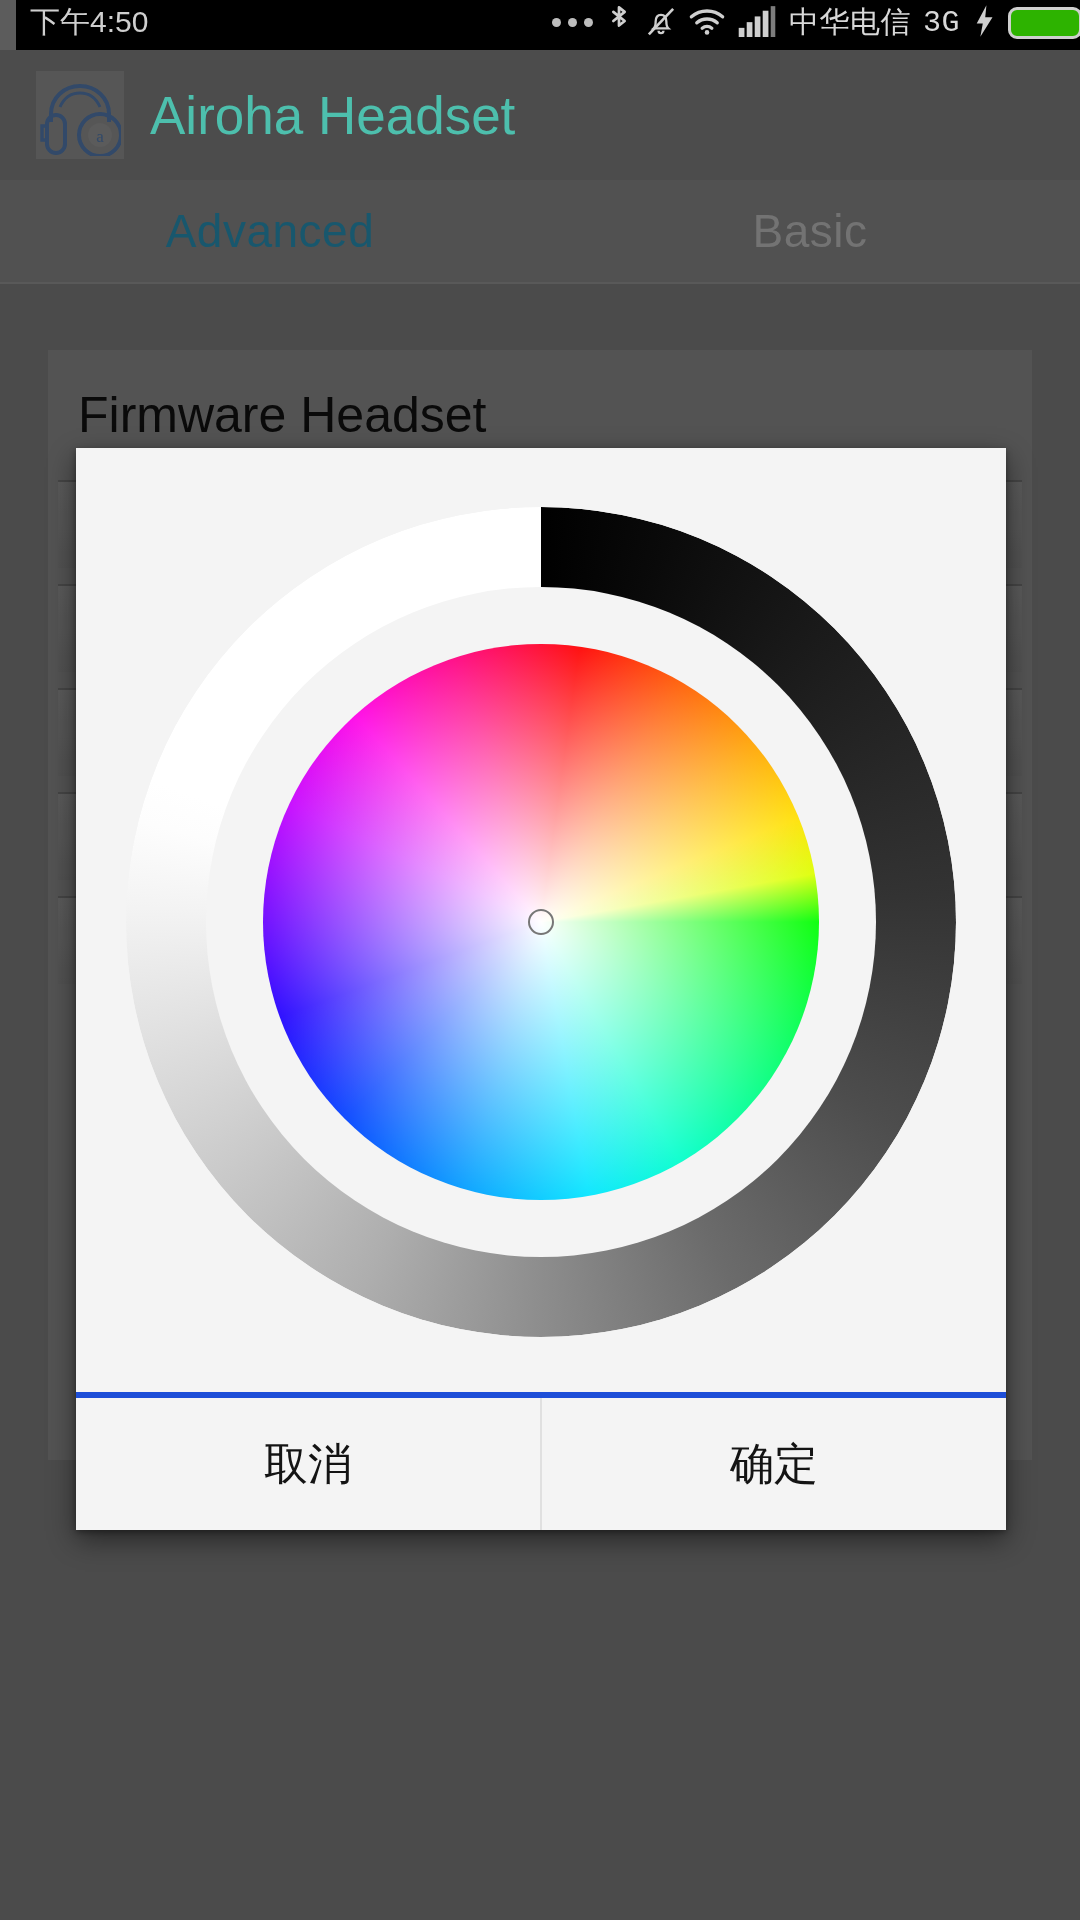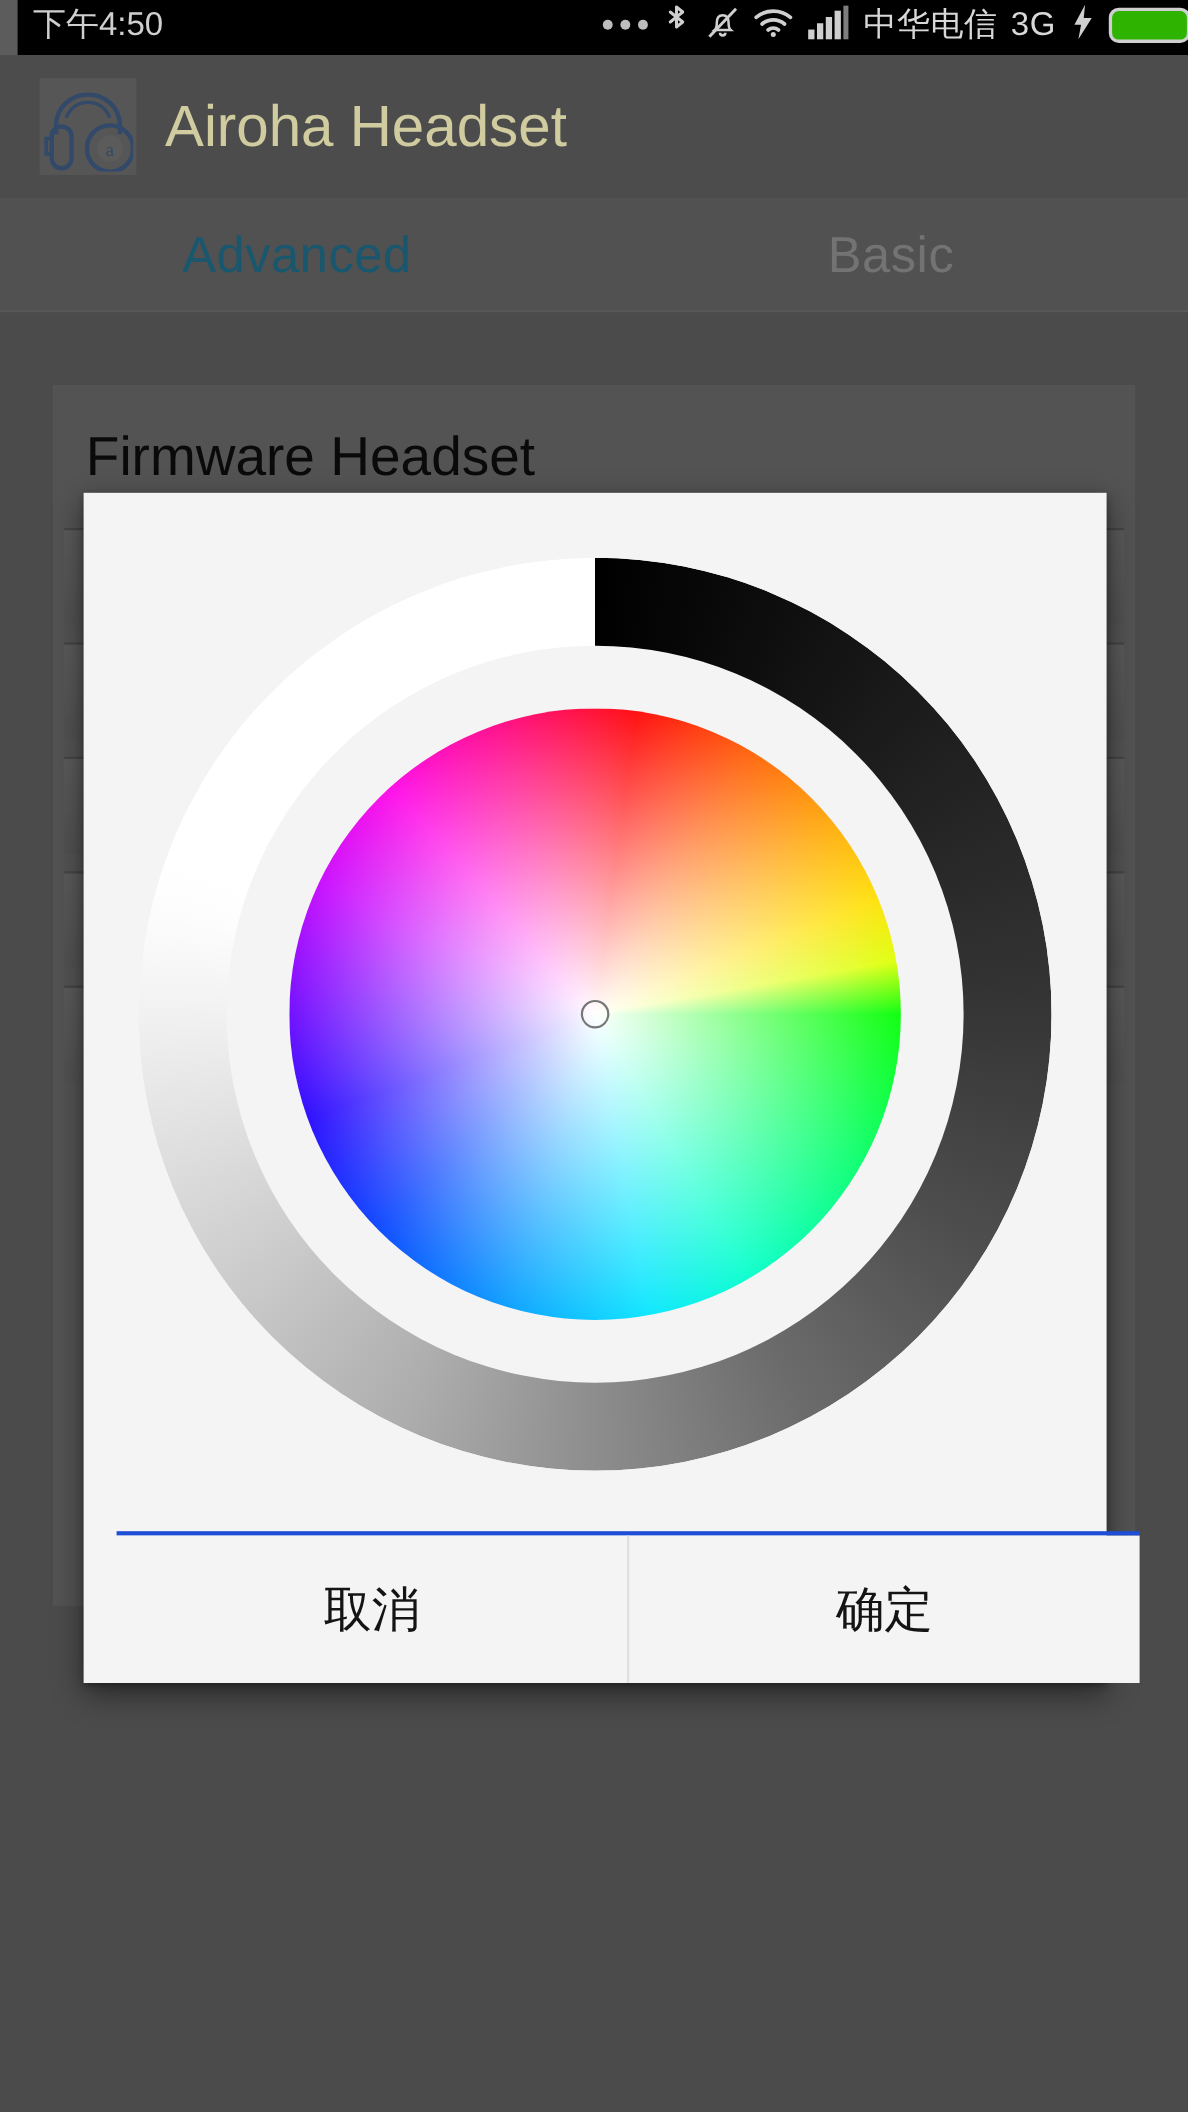--- a/index.html
+++ b/index.html
@@ -15,41 +15,41 @@
   .statusbar {
     position: absolute; left: 16px; top: 0; width: 1080px; height: 50px;
     background: #000; display: flex; align-items: flex-start;
     padding: 2px 14px; color: #d2d2d2;
   }
   .sb-time { font-size: 30px; color: #cfcfcf; letter-spacing: 0px; }
   .sb-right { margin-left: auto; display: flex; align-items: center; gap: 12px; }
   .sb-dots { display: flex; gap: 7px; align-items: center; }
   .sb-dots i { width: 9px; height: 9px; border-radius: 50%; background: #bdbdbd; display: block; }
   .sb-ico { display: block; }
-  .sb-carrier { font-size: 30px; color: #d8d8d8; white-space: nowrap; letter-spacing: 0.5px; }
+  .sb-carrier { font-size: 30px; color: #d8d8d8; white-space: nowrap; letter-spacing: 0.5px; font-family: Liberation Mono, monospace; }
   .sb-batt {
     width: 74px; height: 32px; border: 3px solid #cfcfcf; border-radius: 9px;
     background: #2db300; position: relative;
   }
   .sb-batt::after {
     content: ""; position: absolute; right: -7px; top: 9px;
     width: 5px; height: 12px; background: #cfcfcf; border-radius: 0 2px 2px 0;
   }
 
   
   .appbar {
     position: absolute; left: 0; top: 50px; width: 1080px; height: 130px;
     background: #5d5d5d; display: flex; align-items: center; padding-left: 36px;
   }
   .app-logo {
     width: 88px; height: 88px; background: #6a6a6a;
     display: flex; align-items: center; justify-content: center;
   }
   .app-title {
-    margin-left: 26px; font-size: 53px; color: #fef9c3; font-weight: 400;
+    margin-left: 26px; font-size: 53px; color: #5eead4; font-weight: 400;
     letter-spacing: 0px;
   }
 
   
   .tabbar {
     position: absolute; left: 0; top: 180px; width: 1080px; height: 104px;
     background: #636363; display: flex;
     border-bottom: 2px solid #6d6d6d;
   }
   .tab {
@@ -157,21 +157,21 @@
   }
   .wheel-marker {
     position: absolute; left: 50%; top: 474px;
     width: 26px; height: 26px; margin-left: -13px; margin-top: -13px;
     border: 2px solid #777; border-radius: 50%; background: transparent;
   }
 
   
   .dlg-buttons {
     position: absolute; left: 0; bottom: 0; width: 930px; height: 138px;
-    display: flex; border-top: 4px solid #1d4ed8; margin-left: 30px;
+    display: flex; border-top: 6px solid #1d4ed8;
   }
   .dlg-btn {
     flex: 1; display: flex; align-items: center; justify-content: center;
     font-size: 44px; color: #141414; background: #f4f4f4;
   }
   .dlg-btn + .dlg-btn { border-left: 2px solid #e0e0e0; }
 </style>
 </head>
 <body>
 

